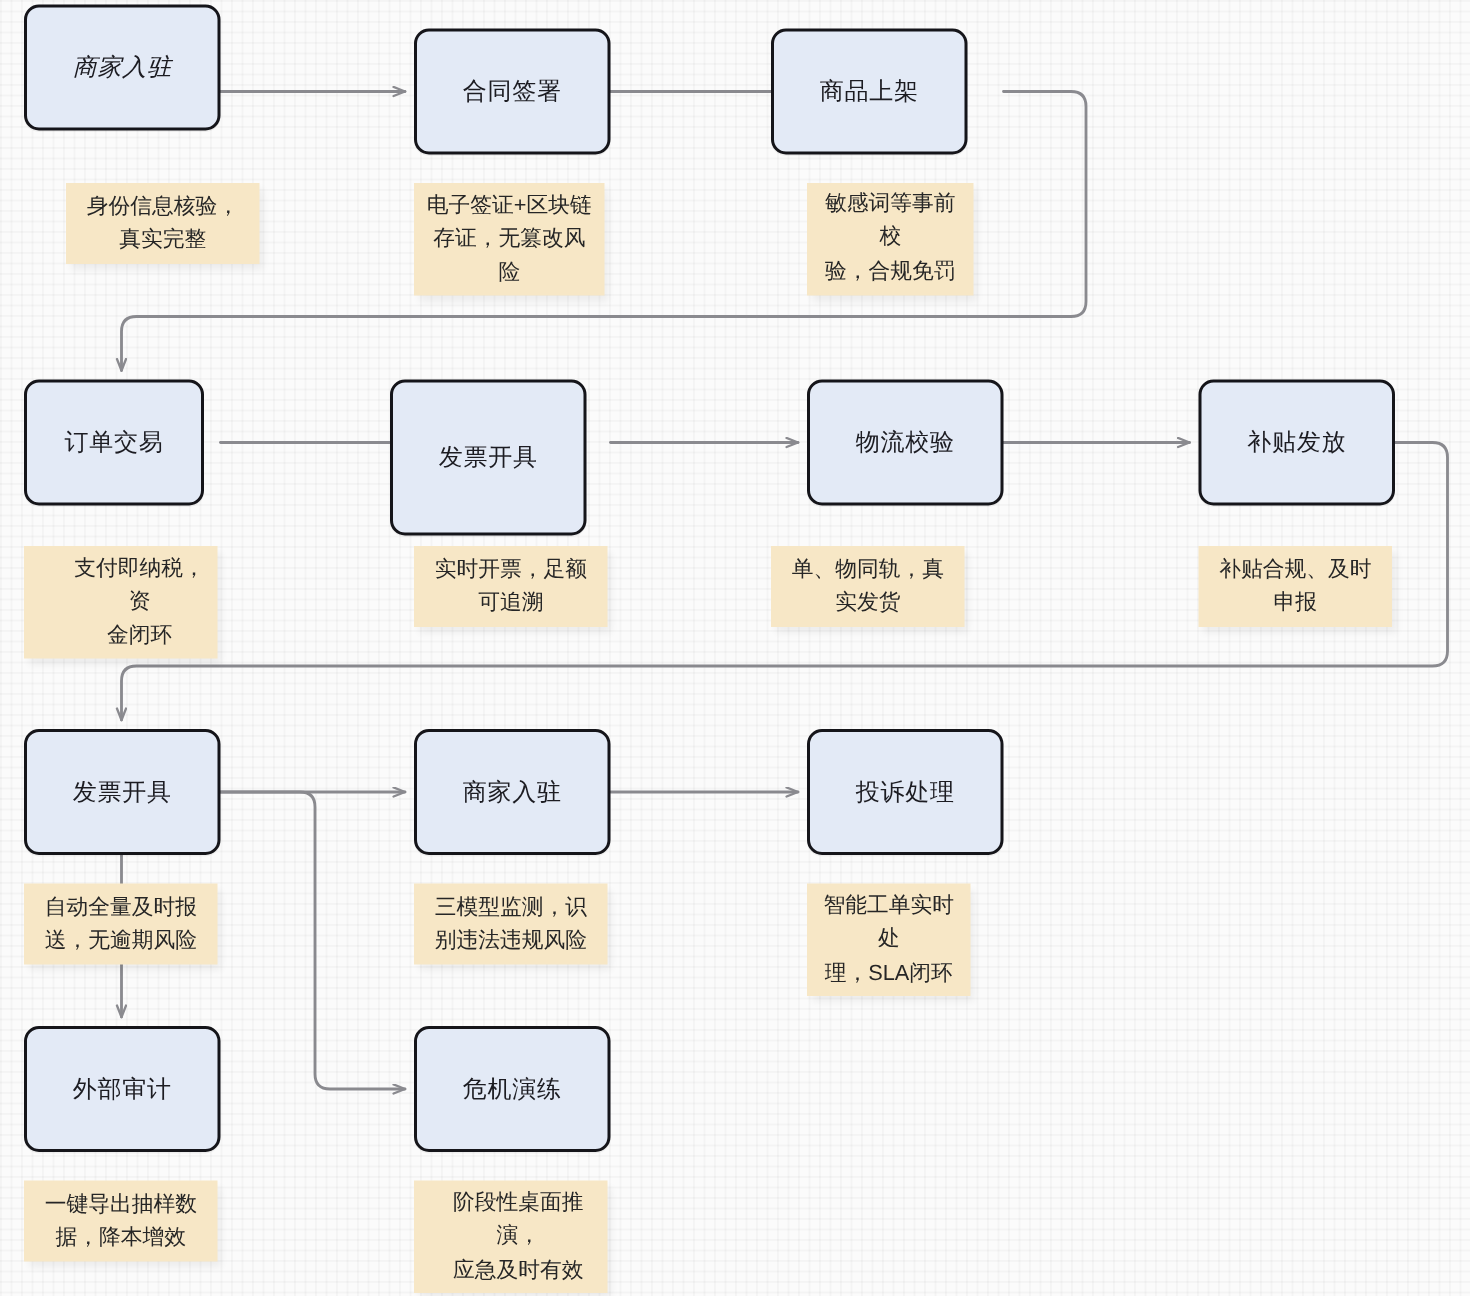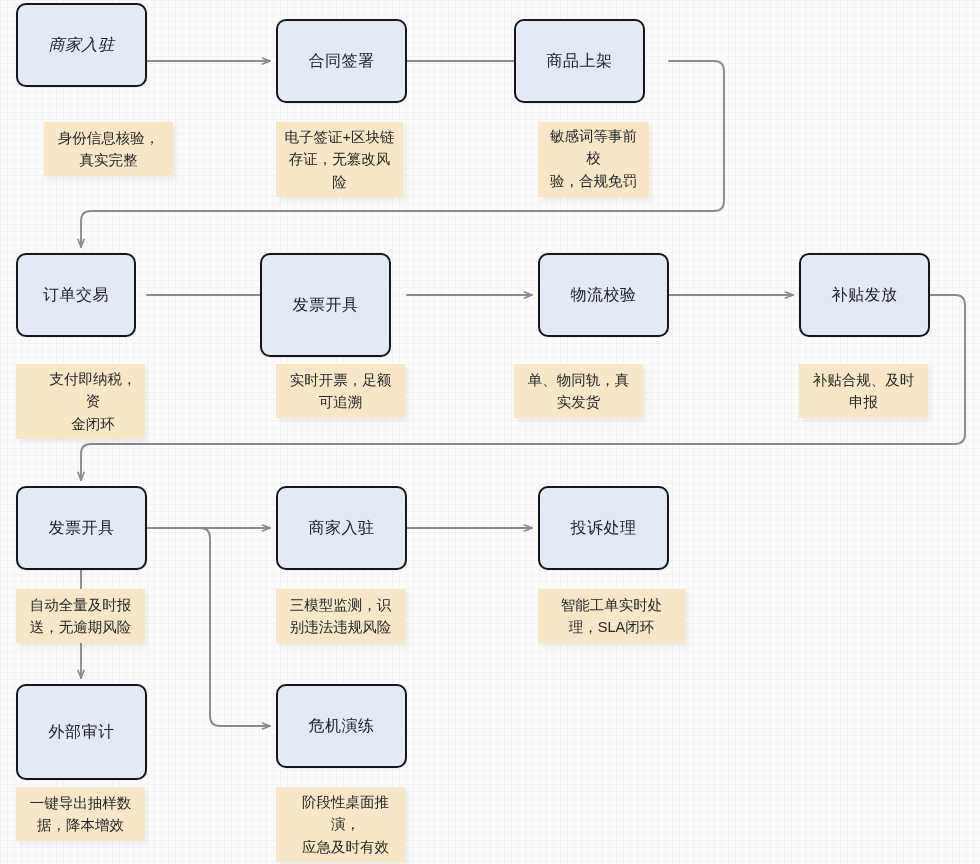--- a/index.html
+++ b/index.html
@@ -147,27 +147,27 @@
       </div>
       <div class="note" style="left: 276px; top: 589px; width: 129px; min-height: 54px;">
         <div>
           <span>三模型监测，识</span>
           <span>别违法违规风险</span>
         </div>
       </div>
       <div class="node" style="left: 538px; top: 486px; width: 131px; height: 84px;">
         <span>投诉处理</span>
       </div>
-      <div class="note" style="left: 538px; top: 589px; width: 147px; min-height: 54px;">
+      <div class="note" style="left: 538px; top: 589px; width: 109px; min-height: 54px;">
         <div>
           <span>智能工单实时处</span>
           <span>理，SLA闭环</span>
         </div>
       </div>
-      <div class="node" style="left: 16px; top: 684px; width: 131px; height: 96px; text-align: center;">
+      <div class="node" style="left: 16px; top: 684px; width: 131px; height: 84px; text-align: center;">
         <span>外部审计</span>
       </div>
       <div class="note" style="left: 16px; top: 787px; width: 129px; min-height: 54px; align-items: center;">
         <div>
           <span>一键导出抽样数</span>
           <span>据，降本增效</span>
         </div>
       </div>
       <div class="node" style="left: 276px; top: 684px; width: 131px; height: 84px;">
         <span>危机演练</span>

